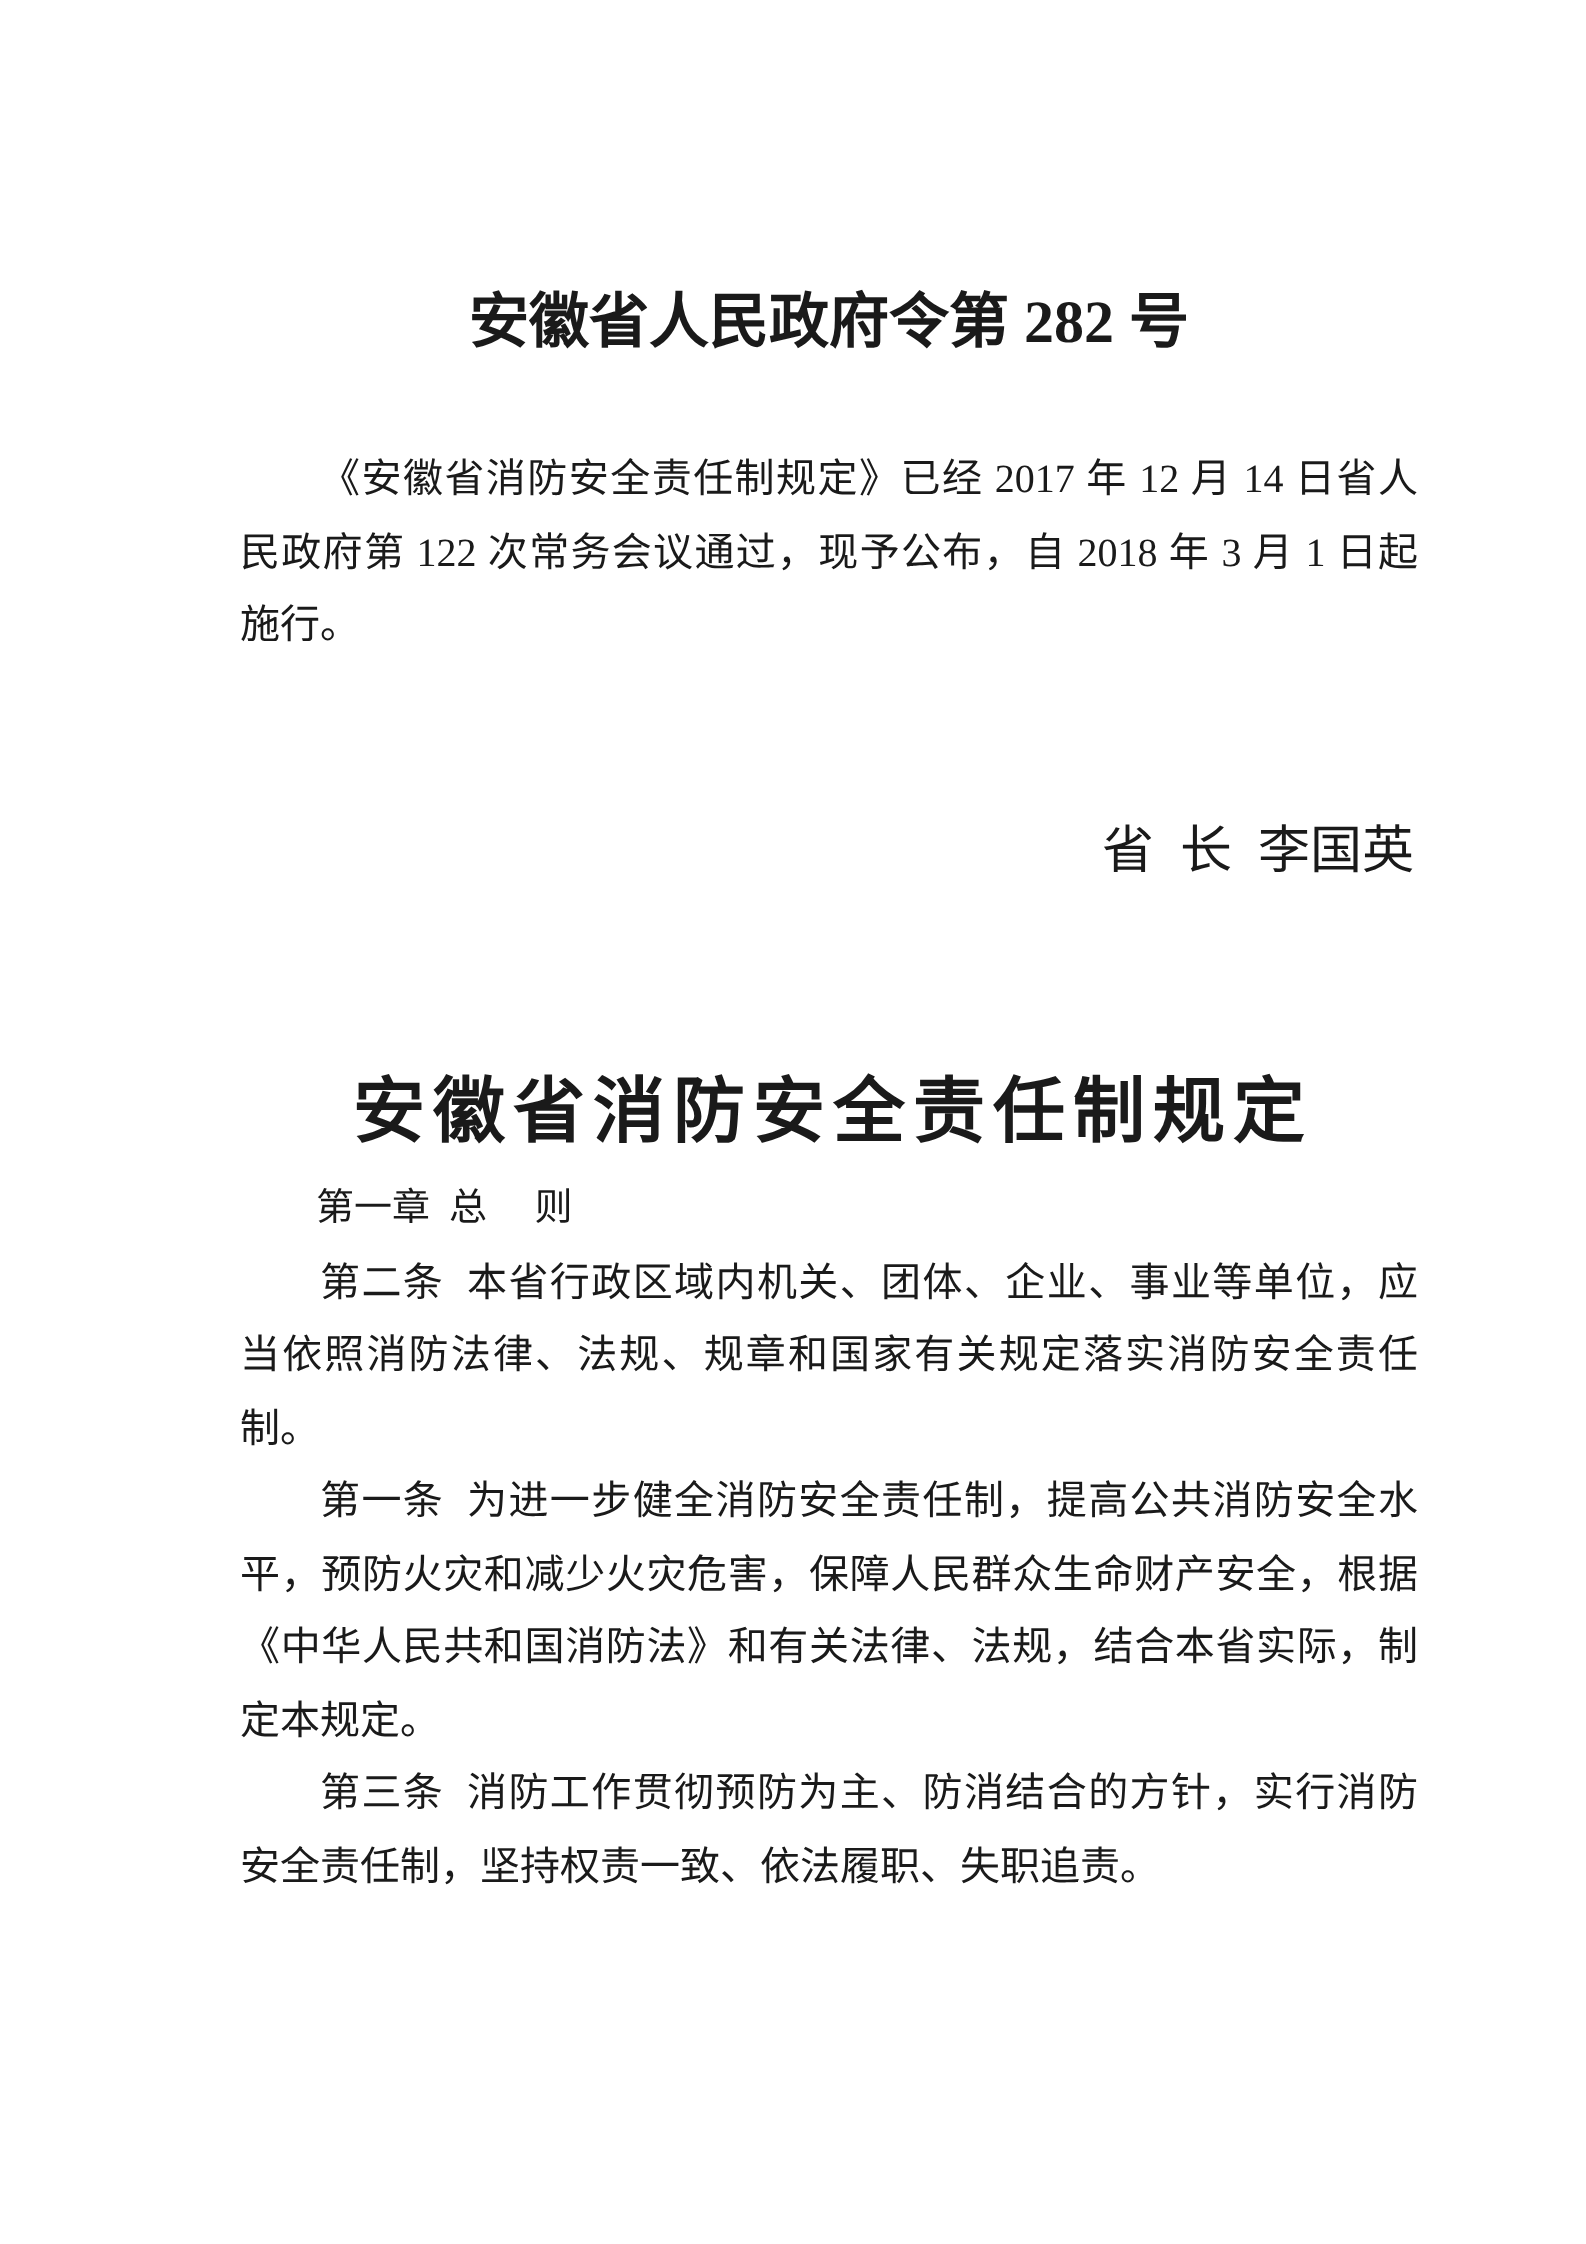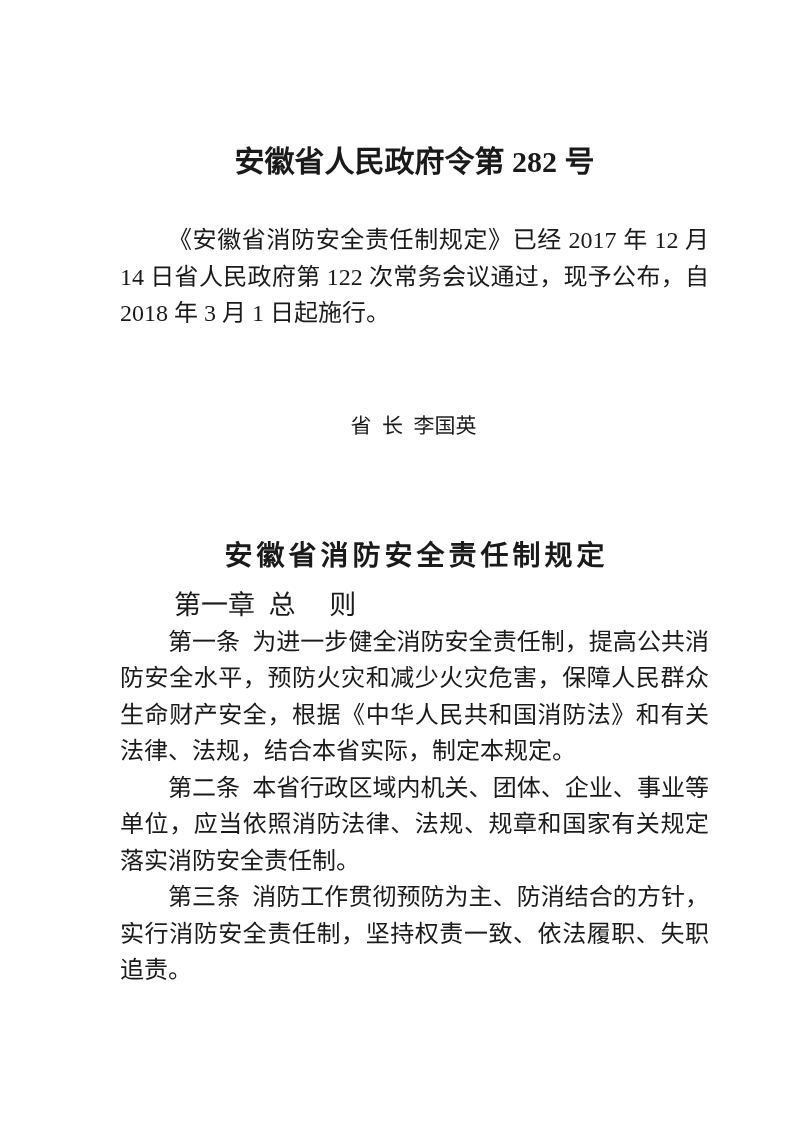--- a/index.html
+++ b/index.html
@@ -25,49 +25,49 @@
   }
   .decree-title {
     font-size: 30px;
     font-weight: bold;
     text-align: center;
     line-height: 44px;
     margin: 0 0 38px 0;
     white-space: pre-wrap;
   }
   .body-text {
-    font-size: 24px;
+    font-size: 20px;
     line-height: 36.5px;
     text-align: justify;
     text-justify: inter-character;
     white-space: pre-wrap;
     margin: 0;
   }
   .indent {
     text-indent: 2em;
   }
   .signature-block {
-    text-align: center;
-    font-size: 21px;
+    text-align: right;
+    font-size: 26px;
     line-height: 36.5px;
     white-space: pre-wrap;
     margin: 3px 2px 0 0;
   }
   .regulation-title {
-    font-size: 28px;
+    font-size: 36px;
     font-weight: bold;
     text-align: center;
     letter-spacing: 4px;
     text-indent: 4px; 
     line-height: 42px;
     margin: 18px 0 10px 0;
     white-space: pre-wrap;
   }
   .chapter-heading {
-    font-size: 27px;
+    font-size: 19px;
     line-height: 36.5px;
     white-space: pre-wrap;
     text-indent: 2em;
     margin: 0;
   }
 </style>
 </head>
 <body>
 
 <div class="page">
@@ -78,21 +78,21 @@
     <p class="body-text indent">《安徽省消防安全责任制规定》已经 2017 年 12 月 14 日省人民政府第 122 次常务会议通过，现予公布，自 2018 年 3 月 1 日起施行。</p>
 
     <div class="signature-block">
       <div>省  长  李国英</div>
     </div>
 
     <h2 class="regulation-title">安徽省消防安全责任制规定</h2>
 
     <p class="chapter-heading">第一章  总     则</p>
 
+    <p class="body-text indent">第二条  本省行政区域内机关、团体、企业、事业等单位，应当依照消防法律、法规、规章和国家有关规定落实消防安全责任制。</p>
+
     <p class="body-text indent">第一条  为进一步健全消防安全责任制，提高公共消防安全水平，预防火灾和减少火灾危害，保障人民群众生命财产安全，根据《中华人民共和国消防法》和有关法律、法规，结合本省实际，制定本规定。</p>
-
-    <p class="body-text indent">第二条  本省行政区域内机关、团体、企业、事业等单位，应当依照消防法律、法规、规章和国家有关规定落实消防安全责任制。</p>
 
 
     <p class="body-text indent">第三条  消防工作贯彻预防为主、防消结合的方针，实行消防安全责任制，坚持权责一致、依法履职、失职追责。</p>
 
   </div>
 </div>
 
 </body></html>

